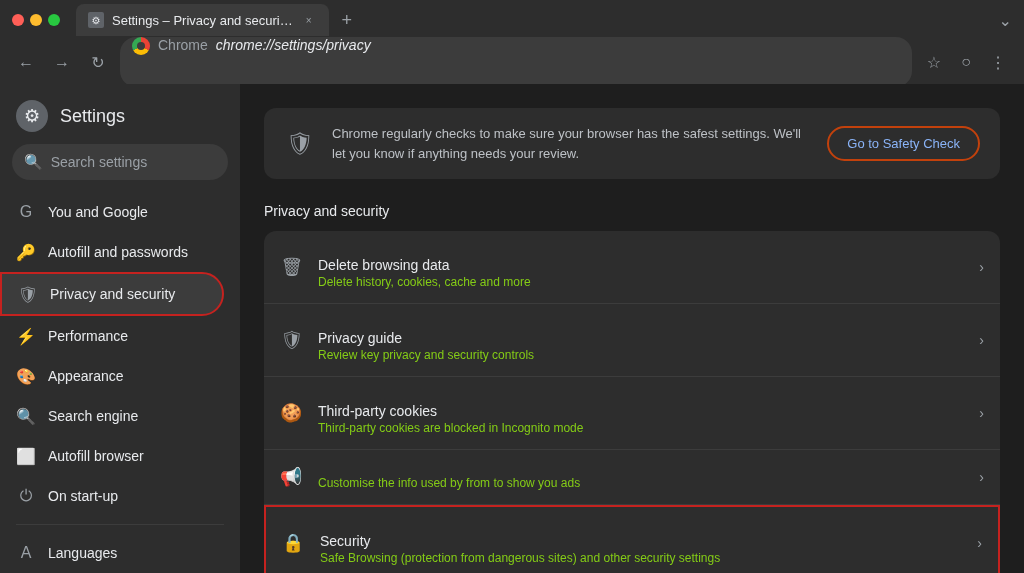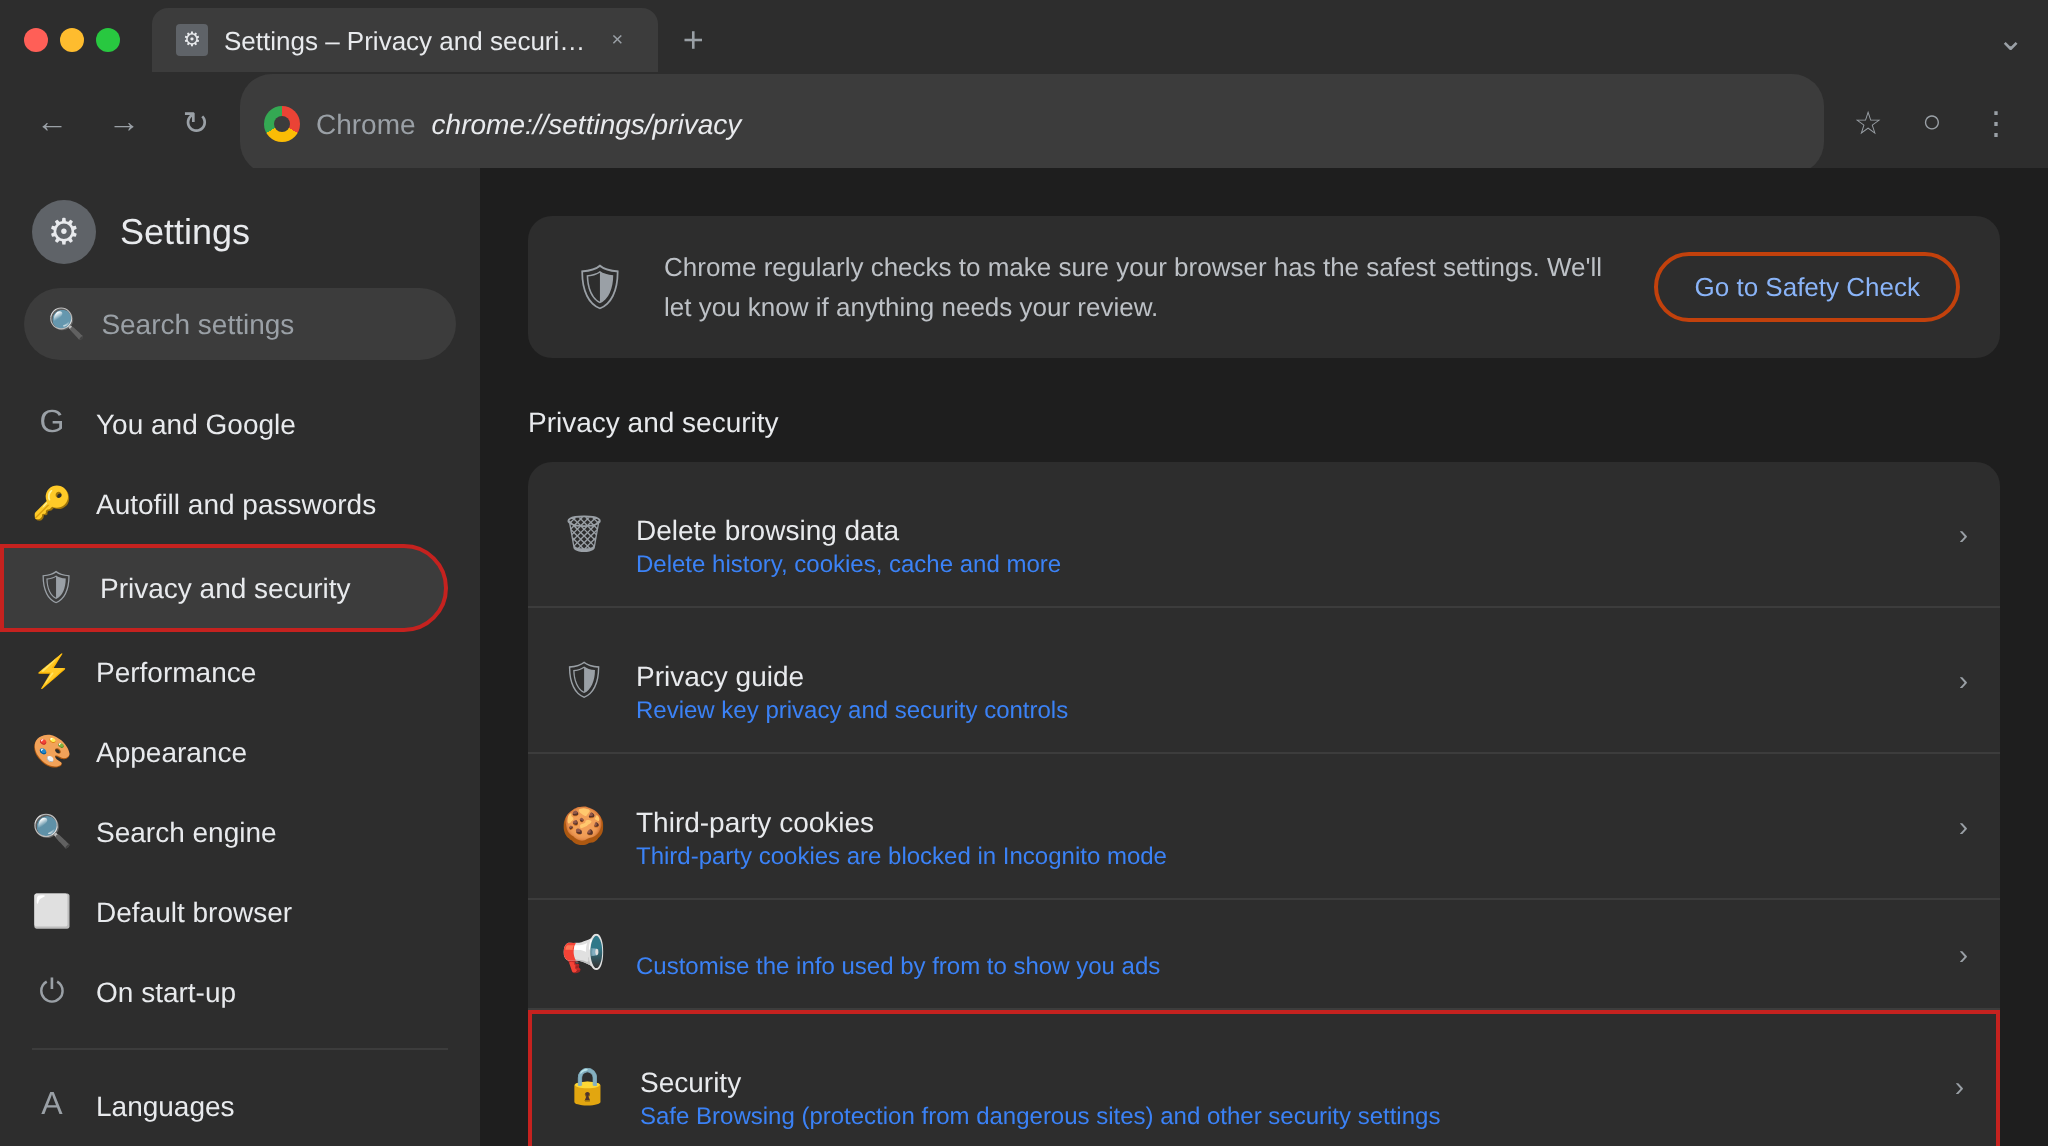--- a/index.html
+++ b/index.html
@@ -113,21 +113,20 @@
       font-size: 16px;
       cursor: pointer;
       border-radius: 50%;
     }
     .url-bar {
       flex: 1;
       height: 50px;
       background: #3c3c3c;
       border-radius: 16px;
       display: flex;
-      align-items: center;
       padding: 0 12px;
       gap: 8px;
       font-size: 14px;
     }
     .url-chrome-icon {
       width: 18px;
       height: 18px;
       border-radius: 50%;
       background: conic-gradient(#ea4335 0deg 120deg, #fbbc05 120deg 240deg, #34a853 240deg 360deg);
       position: relative;
@@ -335,21 +334,21 @@
       flex: 1;
       margin-top: 12px;
     }
     .settings-row-title {
       font-size: 14px;
       color: #e8eaed;
       margin-bottom: 2px;
     }
     .settings-row-subtitle {
       font-size: 12px;
-      color: #3b82f6;
+      color: #84cc16;
     }
     .settings-row-chevron {
       color: #9aa0a6;
       font-size: 14px;
     }
   </style>
 </head>
 <body>
 
 <div class="titlebar">
@@ -416,21 +415,21 @@
       <li class="sidebar-item">
         <span class="sidebar-item-icon">🎨</span>
         <span>Appearance</span>
       </li>
       <li class="sidebar-item">
         <span class="sidebar-item-icon">🔍</span>
         <span>Search engine</span>
       </li>
       <li class="sidebar-item">
         <span class="sidebar-item-icon">⬜</span>
-        <span>Default browser</span>
+        <span>Autofill browser</span>
       </li>
       <li class="sidebar-item">
         <span class="sidebar-item-icon">⏻</span>
         <span>On start-up</span>
       </li>
       <div class="sidebar-divider"></div>
       <li class="sidebar-item">
         <span class="sidebar-item-icon">A</span>
         <span>Languages</span>
       </li>

